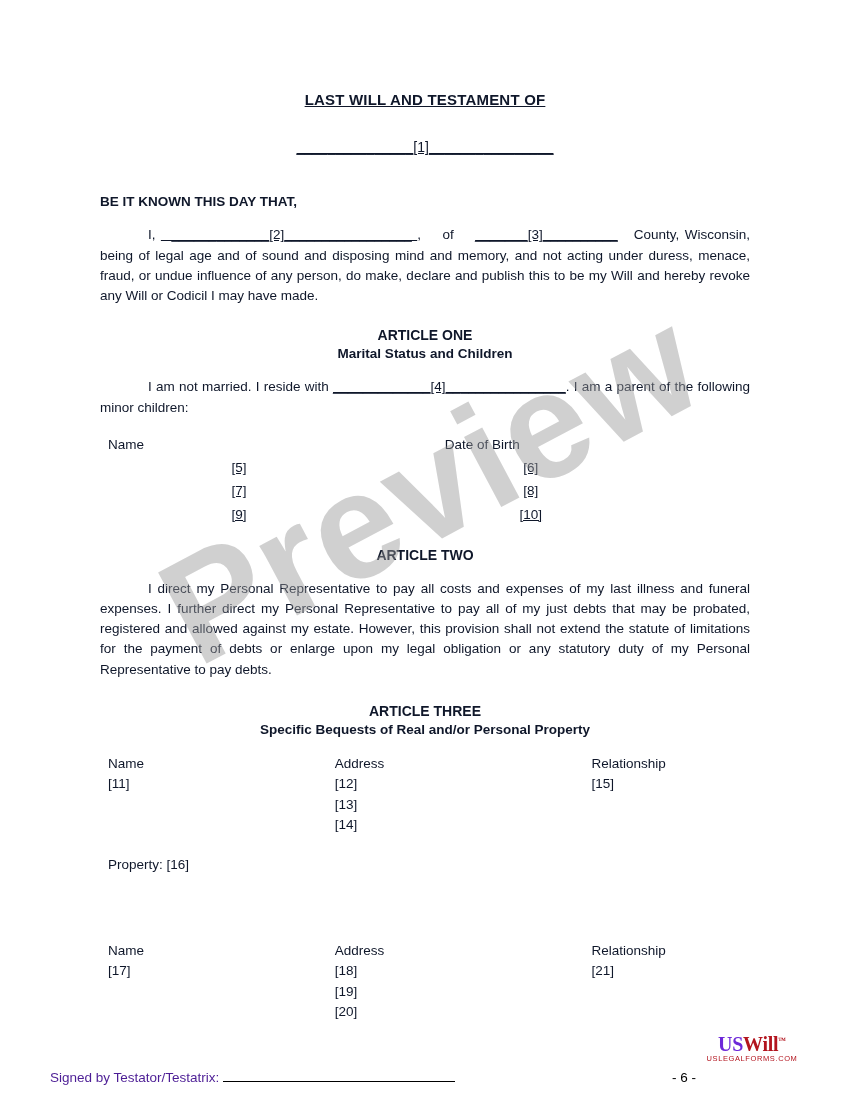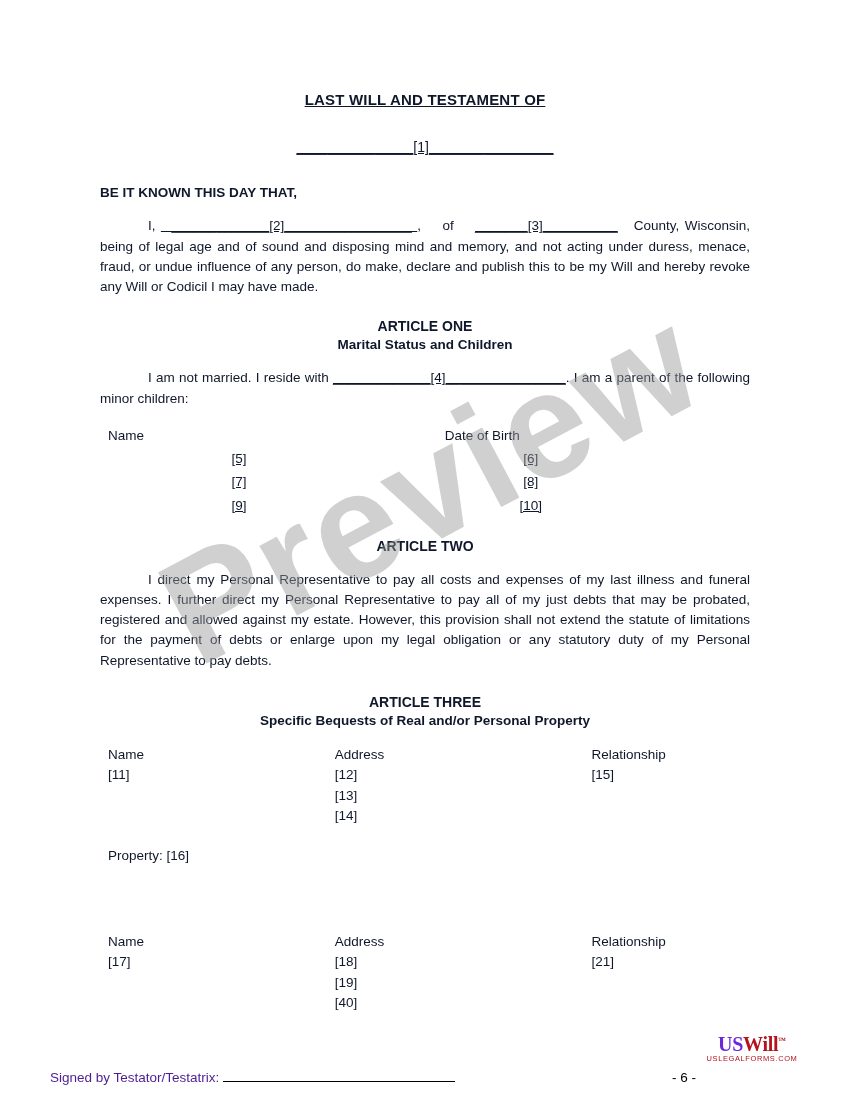--- a/index.html
+++ b/index.html
@@ -49,21 +49,21 @@
     font-size: 14px;
     letter-spacing: 0.2px;
   }
   .name-line .blank {
     text-decoration: underline;
     letter-spacing: 0px;
   }
   .be-it-known {
     font-weight: bold;
     font-size: 13.5px;
-    margin-top: 27px;
+    margin-top: 36px;
   }
   .para {
     margin-top: 14px;
     text-align: justify;
     font-size: 13.5px;
     line-height: 1.5;
   }
   .indent {
     text-indent: 48px;
   }
@@ -311,21 +311,21 @@
           <td class="bq-c2">[18]</td>
           <td class="bq-c3">[21]</td>
         </tr>
         <tr>
           <td class="bq-c1"></td>
           <td class="bq-c2">[19]</td>
           <td class="bq-c3"></td>
         </tr>
         <tr>
           <td class="bq-c1"></td>
-          <td class="bq-c2">[40]</td>
+          <td class="bq-c2">[20]</td>
           <td class="bq-c3"></td>
         </tr>
       </tbody>
         </table>
 
     </div>
 
     <div class="watermark">
       <span>Preview</span>
     </div>

